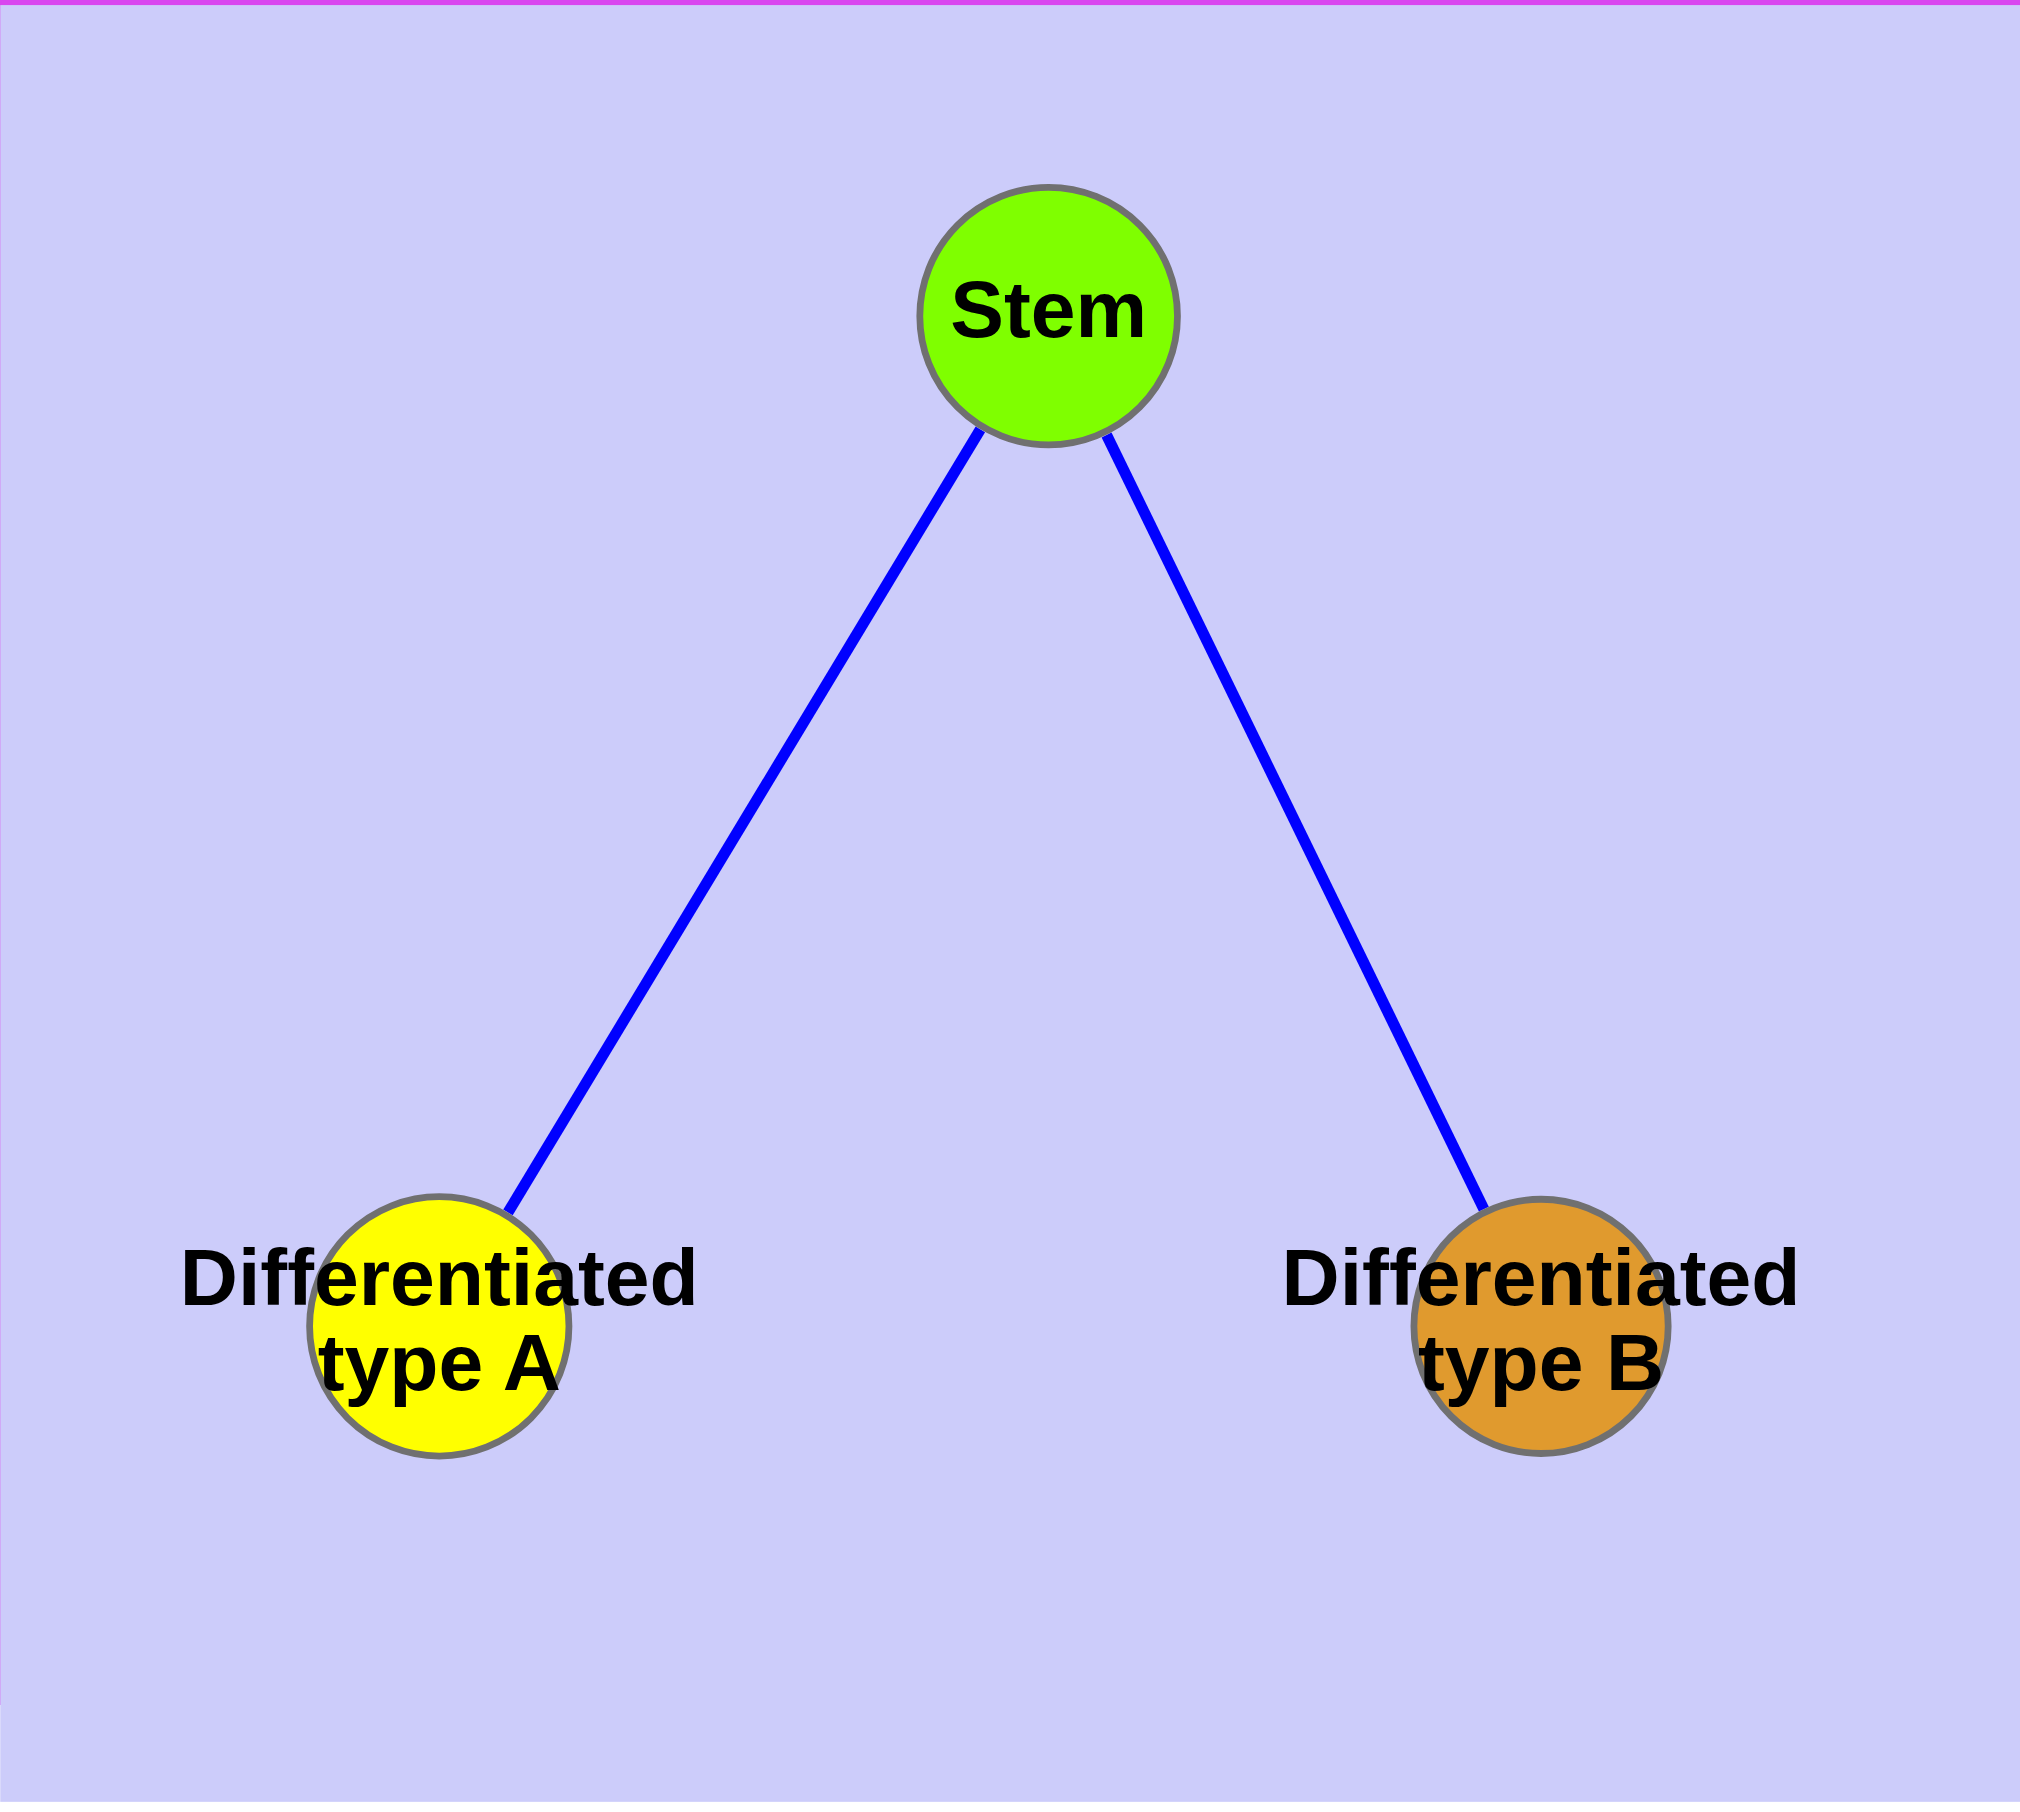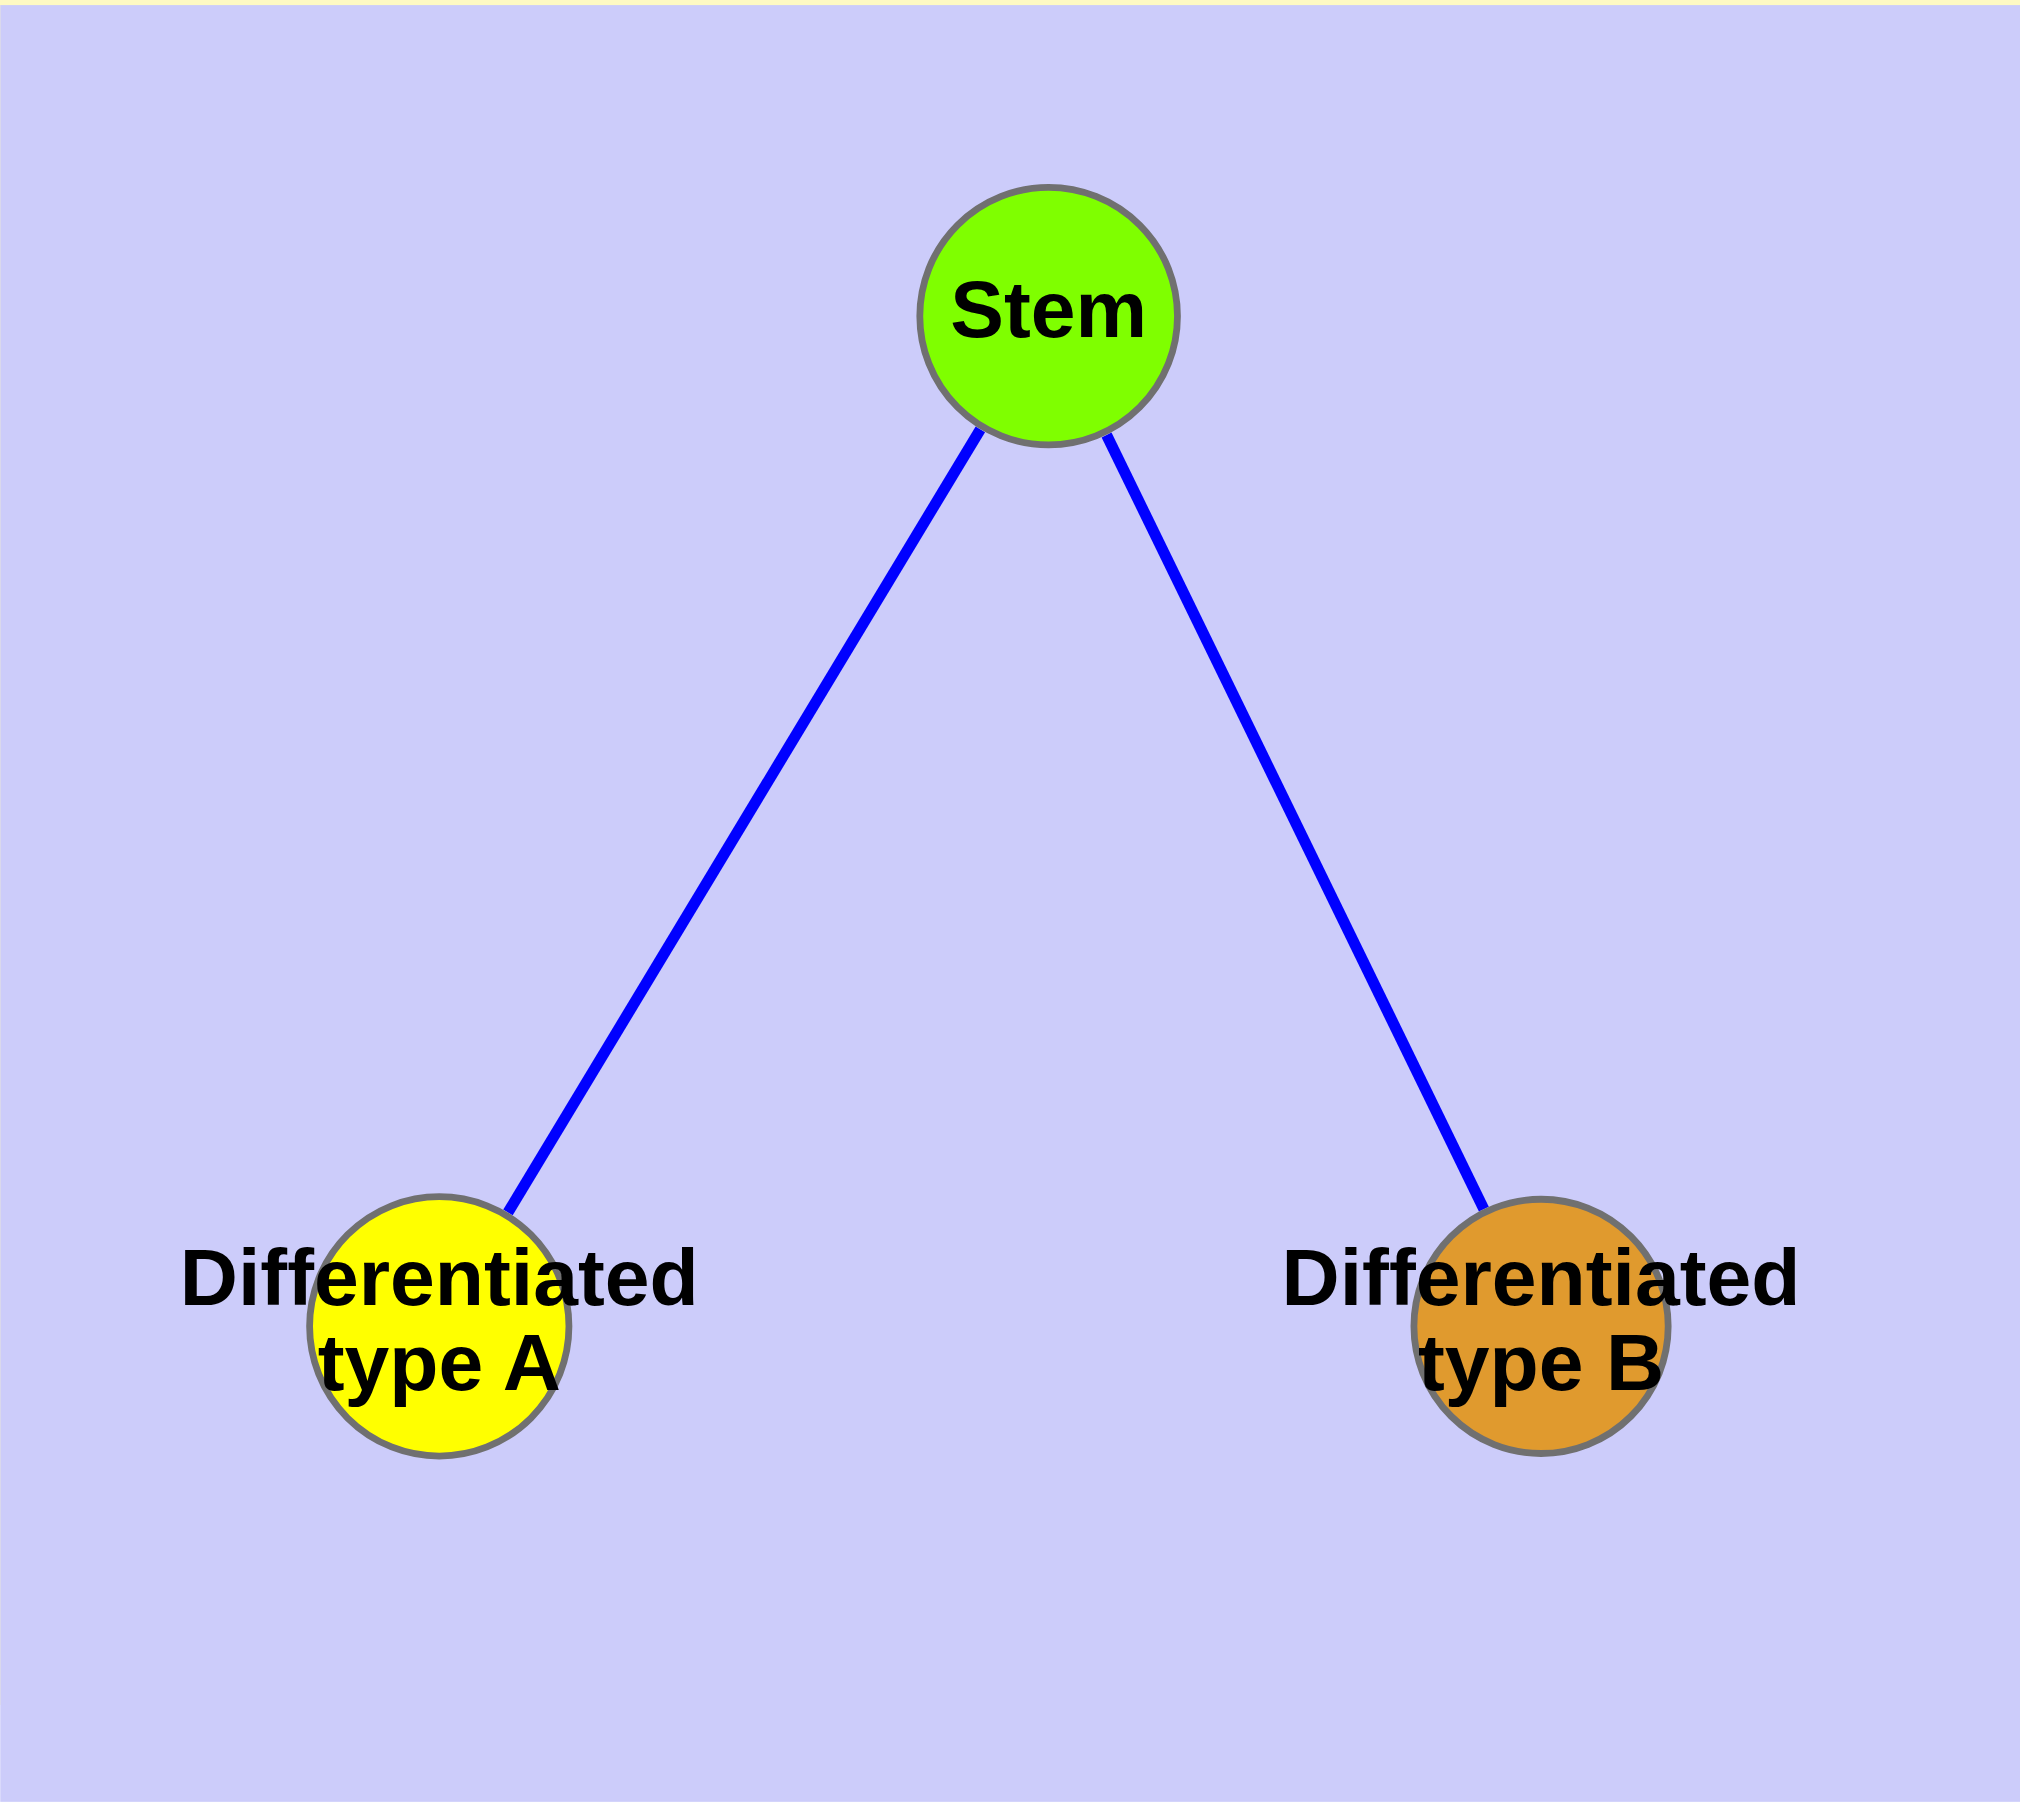--- a/index.html
+++ b/index.html
@@ -11,21 +11,21 @@
   body {
     width: 2021px;
     height: 1812px;
     overflow: hidden;
     font-family: "Liberation Sans", sans-serif;
   }
   #graph-canvas {
     position: relative;
     width: 2021px;
     height: 1705px;
-    background: #fef9c3;
+    background: #d946ef;
   }
   #graph-svg {
     position: absolute;
     top: 0;
     left: 0;
     width: 2021px;
     height: 1812px;
     display: block;
   }
   .node-label {

